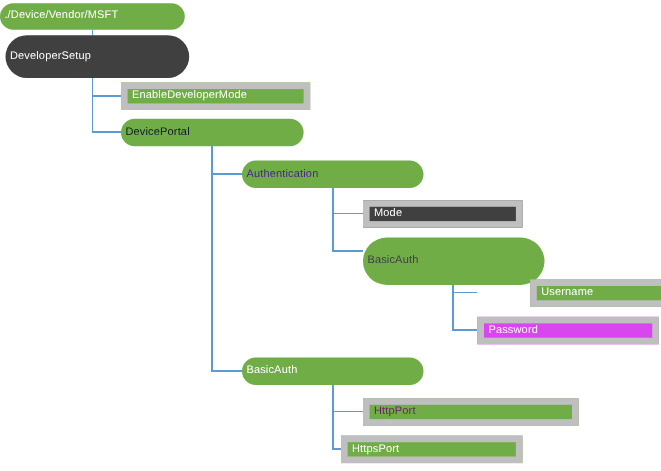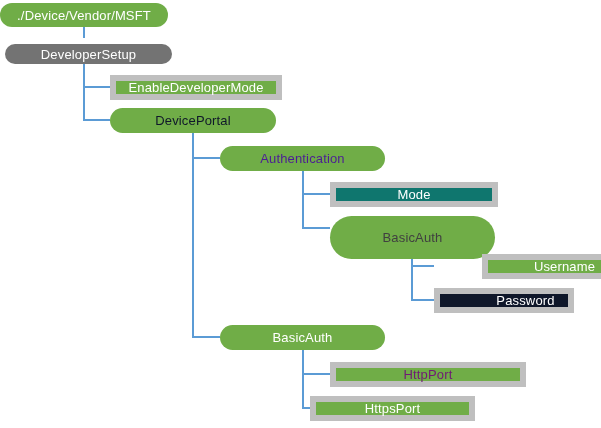--- a/index.html
+++ b/index.html
@@ -23,23 +23,22 @@
     left: 0;
     top: 0;
     width: 601px;
     height: 428px;
   }
   .node {
     position: absolute;
     box-sizing: border-box;
     display: flex;
     align-items: center;
-    justify-content: center;
     color: #ffffff;
-    font-size: 13px;
+    font-size: 10px;
     letter-spacing: 0.15px;
     line-height: 1;
     white-space: nowrap;
     user-select: none;
   }
   .node.pill {
     background: #70AD47;
     border-radius: 999px;
   }
   .node.rect {
@@ -68,42 +67,42 @@
       <path d="M 412 241 L 412 266 L 434 266" fill="none" stroke="#5B9BD5" stroke-width="1.6" shape-rendering="crispEdges"></path>
       <path d="M 412 241 L 412 300 L 434 300" fill="none" stroke="#5B9BD5" stroke-width="1.6" shape-rendering="crispEdges"></path>
       <path d="M 303 350 L 303 374 L 330 374" fill="none" stroke="#5B9BD5" stroke-width="1.6" shape-rendering="crispEdges"></path>
       <path d="M 303 350 L 303 408 L 330 408" fill="none" stroke="#5B9BD5" stroke-width="1.6" shape-rendering="crispEdges"></path>
     </svg>
 
   <div id="nodes-layer">
       <div class="node pill" style="left: 0px; top: 3px; width: 168px; height: 24px; background: rgb(112, 173, 71); color: rgb(255, 255, 255);">
         <span class="node-label">./Device/Vendor/MSFT</span>
       </div>
-      <div class="node pill" style="left: 5px; top: 44px; width: 167px; height: 20px; background: #737373; color: rgb(255, 255, 255);">
+      <div class="node pill" style="left: 5px; top: 32px; width: 167px; height: 39px; background: #404040; color: rgb(255, 255, 255);">
         <span class="node-label">DeveloperSetup</span>
       </div>
       <div class="node rect" style="left: 110px; top: 75px; width: 172px; height: 25px; background: rgb(112, 173, 71); color: rgb(255, 255, 255); border-color: rgb(191, 191, 191);">
         <span class="node-label">EnableDeveloperMode</span>
       </div>
       <div class="node pill" style="left: 110px; top: 108px; width: 166px; height: 25px; background: rgb(112, 173, 71); color: #0f172a;">
         <span class="node-label">DevicePortal</span>
       </div>
       <div class="node pill" style="left: 220px; top: 146px; width: 165px; height: 25px; background: rgb(112, 173, 71); color: #4c1d95;">
         <span class="node-label">Authentication</span>
       </div>
-      <div class="node rect" style="left: 330px; top: 182px; width: 168px; height: 25px; background: #0f766e; color: rgb(255, 255, 255); border-color: rgb(191, 191, 191);">
+      <div class="node rect" style="left: 330px; top: 182px; width: 145px; height: 25px; background: #404040; color: rgb(255, 255, 255); border-color: rgb(191, 191, 191);">
         <span class="node-label">Mode</span>
       </div>
       <div class="node pill" style="left: 330px; top: 216px; width: 165px; height: 43px; background: rgb(112, 173, 71); color: #404040;">
         <span class="node-label">BasicAuth</span>
       </div>
       <div class="node rect" style="left: 434px; top: 254px; width: 165px; height: 25px; background: rgb(112, 173, 71); color: rgb(255, 255, 255); border-color: rgb(191, 191, 191); margin-left: 48px;">
         <span class="node-label">Username</span>
       </div>
-      <div class="node rect" style="left: 434px; top: 288px; width: 140px; height: 25px; background: #0f172a; color: rgb(255, 255, 255); border-color: rgb(191, 191, 191); padding-left: 43px;">
+      <div class="node rect" style="left: 434px; top: 288px; width: 165px; height: 25px; background: #d946ef; color: rgb(255, 255, 255); border-color: rgb(191, 191, 191);">
         <span class="node-label">Password</span>
       </div>
       <div class="node pill" style="left: 220px; top: 325px; width: 165px; height: 25px; background: rgb(112, 173, 71); color: rgb(255, 255, 255);">
         <span class="node-label">BasicAuth</span>
       </div>
       <div class="node rect" style="left: 330px; top: 362px; width: 196px; height: 25px; background: rgb(112, 173, 71); color: #701a75; border-color: rgb(191, 191, 191);">
         <span class="node-label">HttpPort</span>
       </div>
       <div class="node rect" style="left: 310px; top: 396px; width: 165px; height: 25px; background: rgb(112, 173, 71); color: rgb(255, 255, 255); border-color: rgb(191, 191, 191);">
         <span class="node-label">HttpsPort</span>

